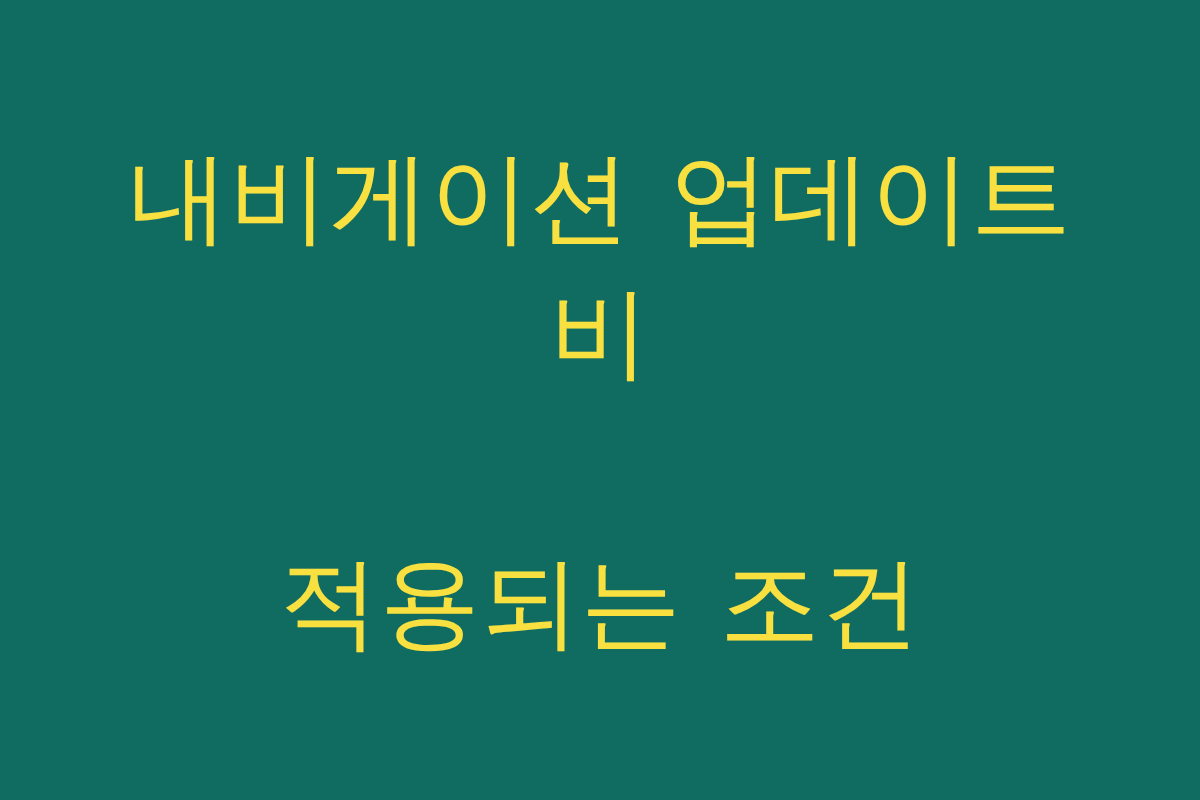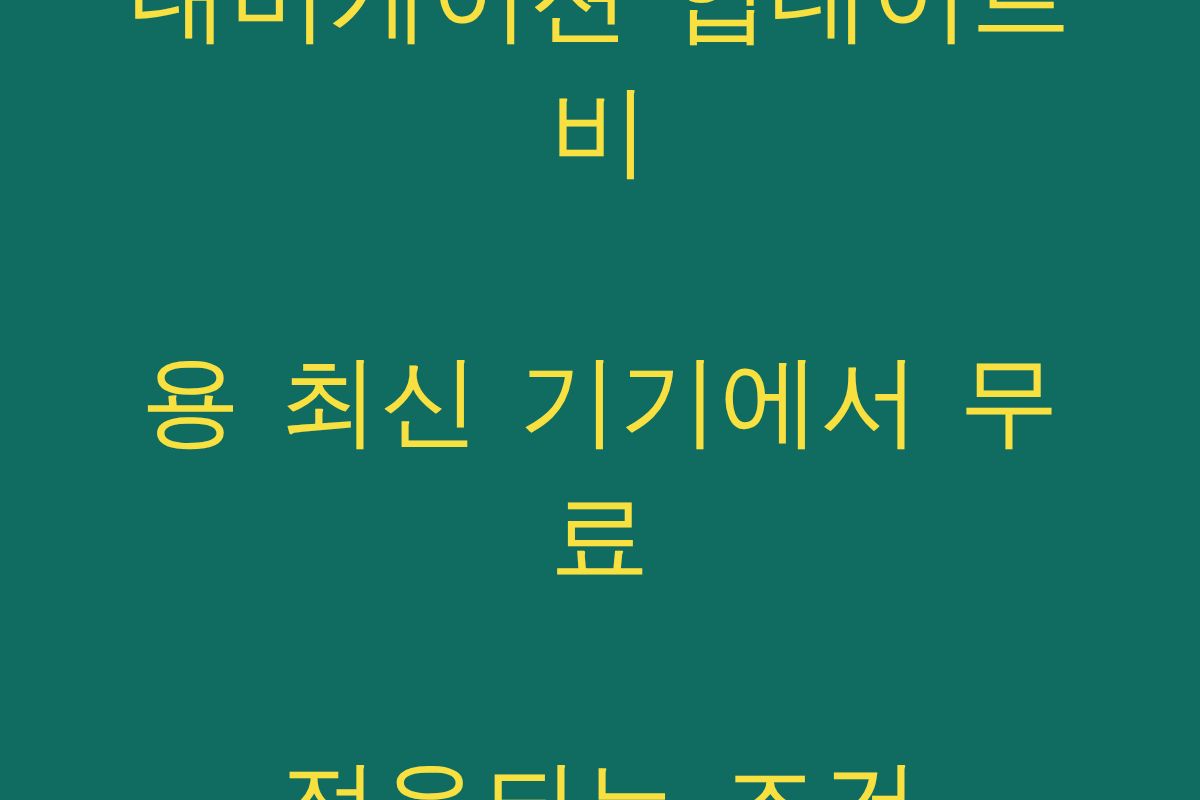--- a/index.html
+++ b/index.html
@@ -47,17 +47,16 @@
     display: block;
   }
 </style>
 </head>
 <body>
 
 <div id="banner" style="background: rgb(16, 107, 96);">
 
   <h1 id="headline" style="color: rgb(247, 224, 64);">
     <span class="headline-line">내비게이션 업데이트 비</span>
-    <span class="headline-line">용 최신 기기에서 무료</span>
     <span class="headline-line">적용되는 조건</span>
   </h1>
 
 </div>
 
 </body></html>

